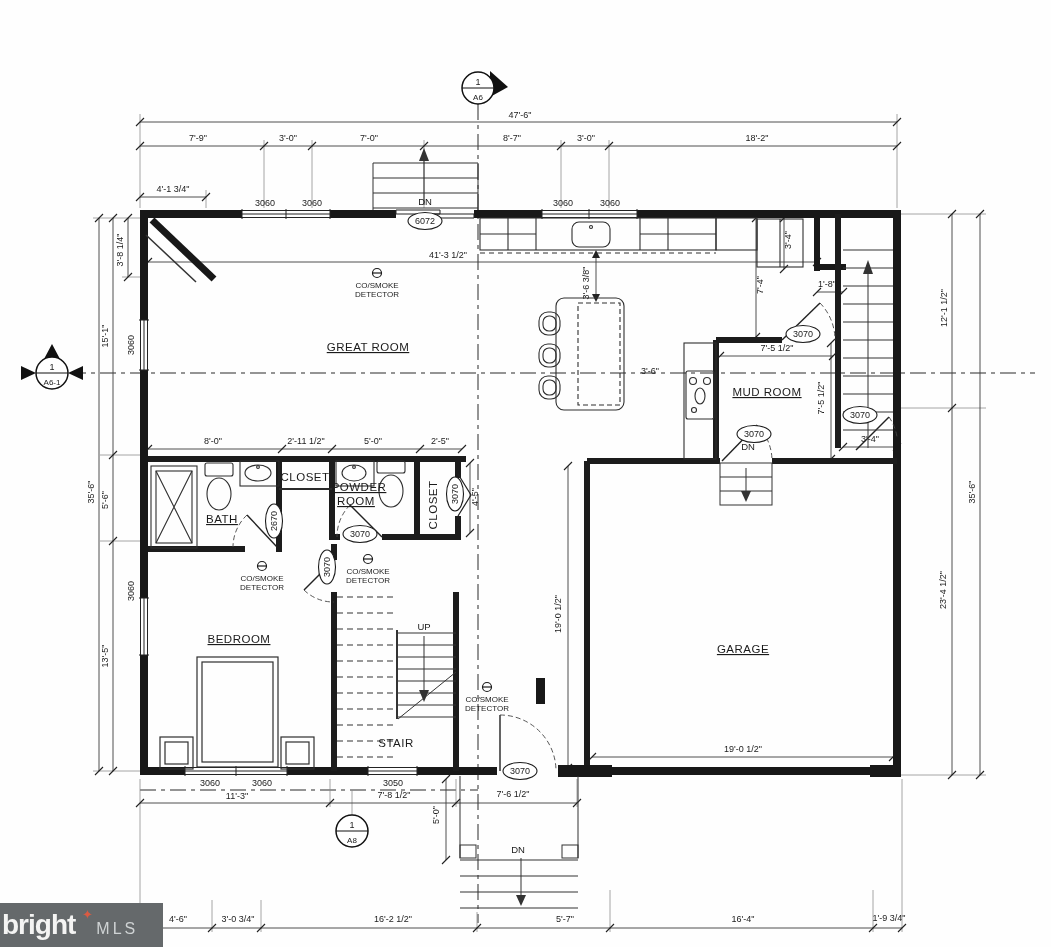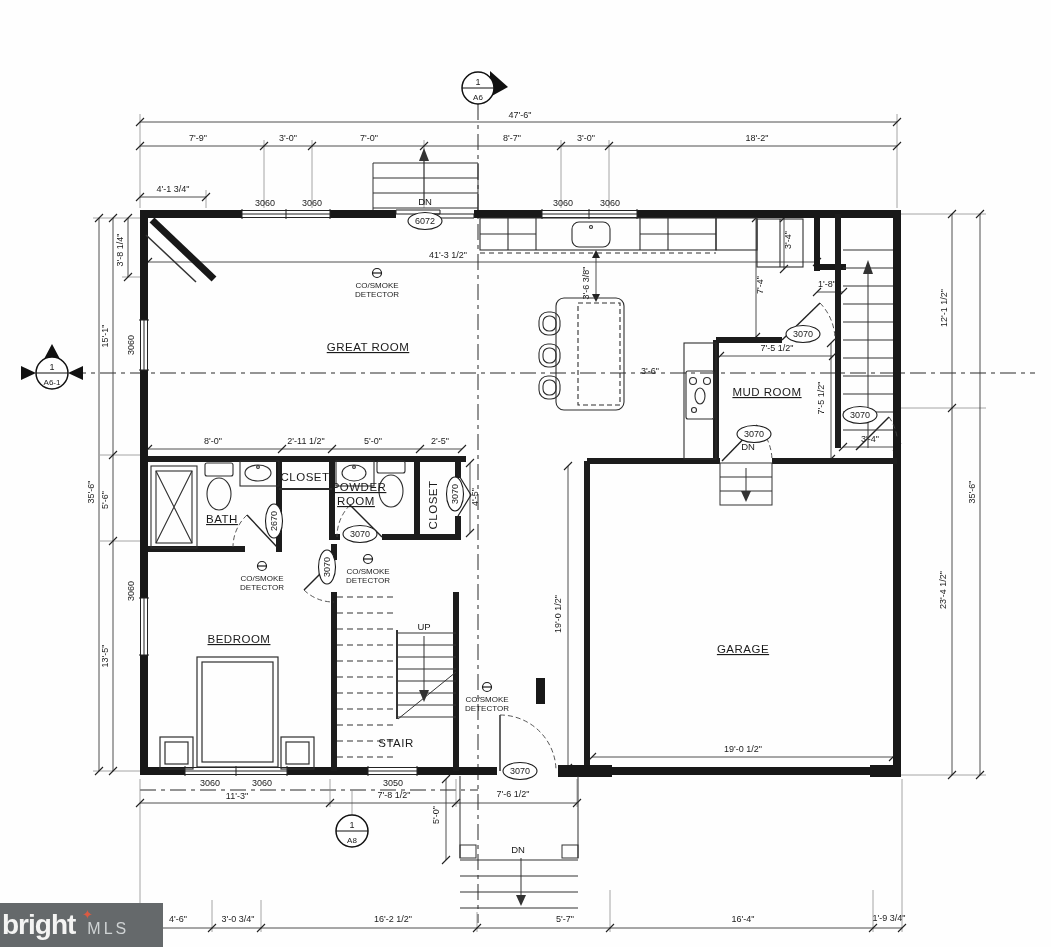--- a/index.html
+++ b/index.html
@@ -5,21 +5,21 @@
   html,body{margin:0;padding:0;}
   body{width:1051px;height:947px;position:relative;background:#fefefe;
        font-family:"Liberation Sans",sans-serif;overflow:hidden;}
   #plan-svg{position:absolute;left:0;top:0;}
   .watermark{position:absolute;left:0;top:903px;width:163px;height:44px;
     background:#65696b;display:flex;align-items:baseline;padding-left:2px;
     box-sizing:border-box;z-index:5;}
   .wm-bright{color:#f4f4f3;font-size:28px;font-weight:bold;letter-spacing:-1px;
     line-height:44px;position:relative;}
   .wm-star{position:absolute;left:82px;top:4px;color:#d95b43;font-size:13px;}
-  .wm-mls{color:#cfd3d4;font-size:16px;letter-spacing:3px;margin-left:12px;}
+  .wm-mls{color:#cfd3d4;font-size:16px;letter-spacing:3px;margin-left:21px;}
 </style>
 </head>
 <body>
 
 <svg id="plan-svg" width="1051" height="947" viewBox="0 0 1051 947">
 
   <g stroke="#2a2a2a" stroke-width="1" stroke-dasharray="16 5 4 5" fill="none">
     <path d="M478 104 V923"></path>
     <path d="M70 373 H1035"></path>
     <path d="M140 790 H478"></path>

